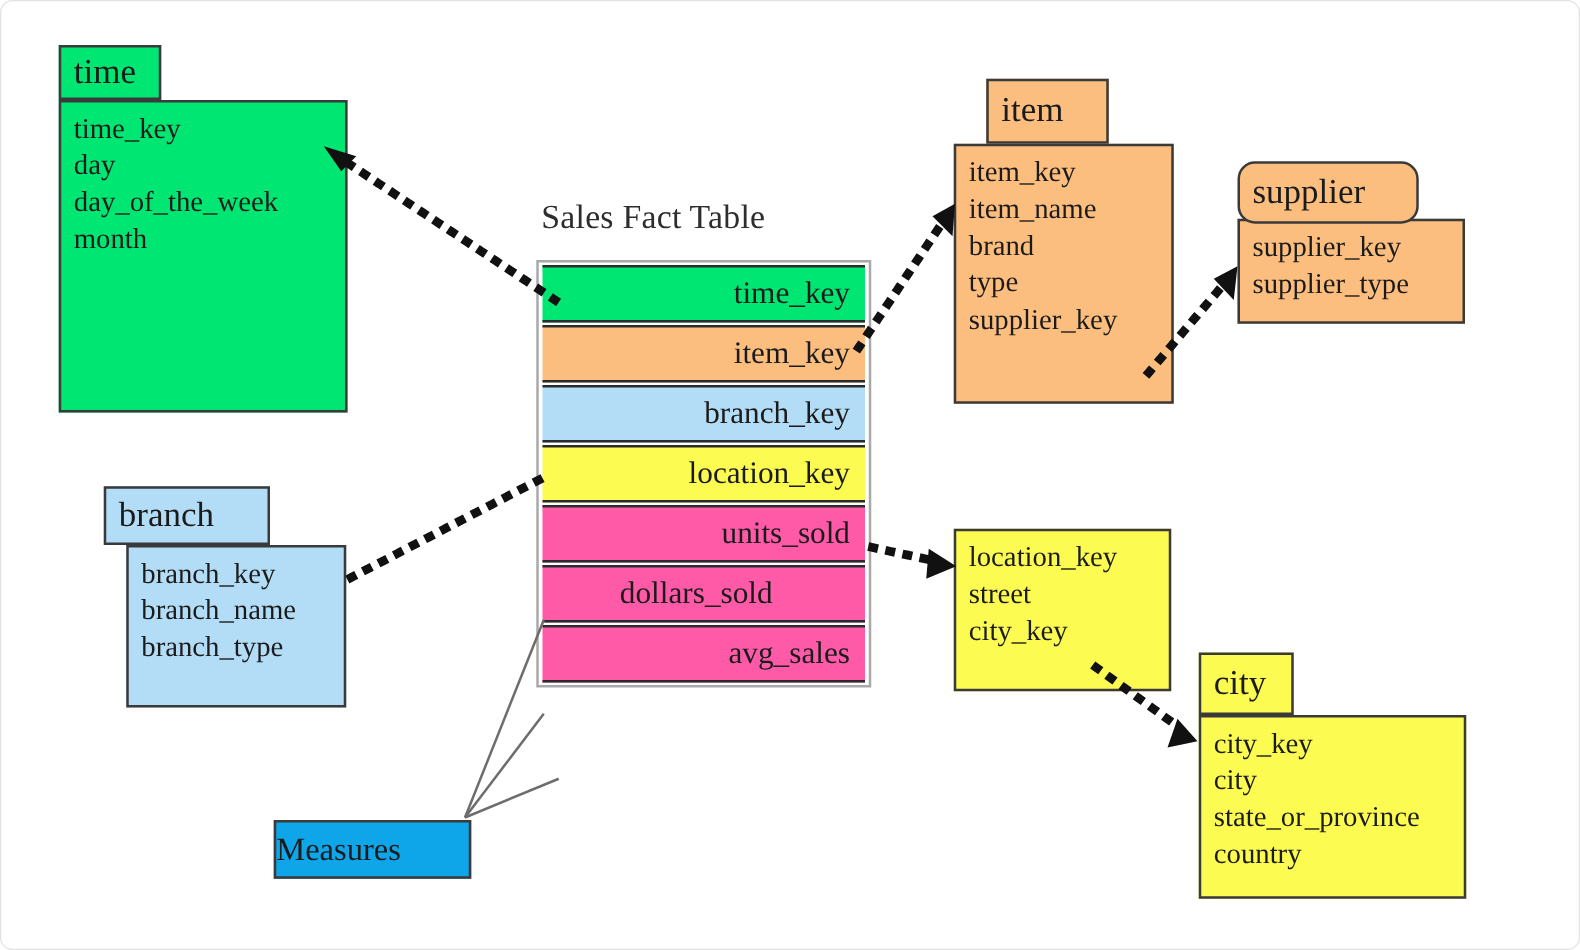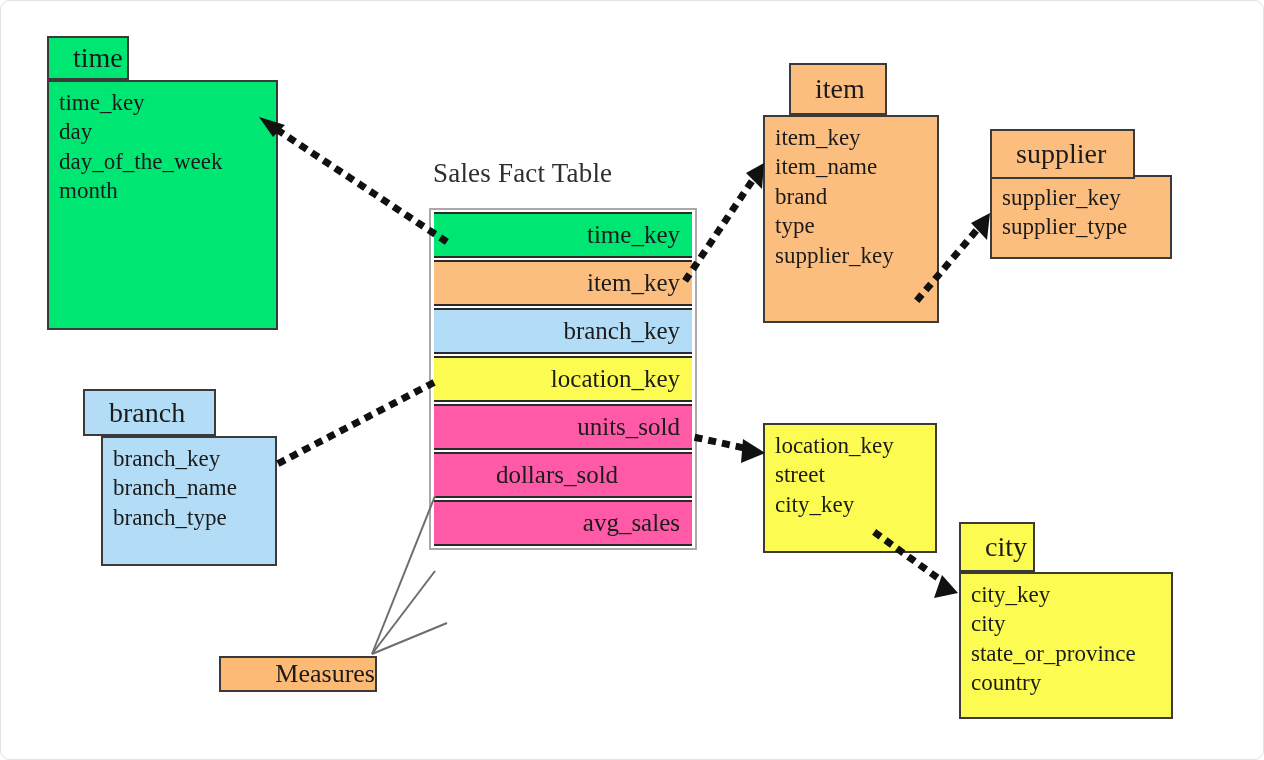--- a/index.html
+++ b/index.html
@@ -19,21 +19,21 @@
     font-family: "Liberation Serif", "DejaVu Serif", serif;
   }
 
   
   .dim-header {
     position: absolute;
     box-sizing: border-box;
     border: 2px solid #3a3a3a;
     display: flex;
     align-items: center;
-    padding-left: 24px;
+    padding-left: 10px;
     font-size: 28px;
     color: #1b1b1b;
     line-height: 1;
     z-index: 3;
   }
   .dim-body {
     position: absolute;
     box-sizing: border-box;
     border: 2px solid #3a3a3a;
     padding: 6px 10px 6px 10px;
@@ -81,27 +81,27 @@
     color: #1b1b1b;
   }
   .fact-row:last-child { margin-bottom: 0; }
 
   
   #measures-box {
     position: absolute;
     left: 218px;
     top: 655px;
     width: 158px;
-    height: 36px;
+    height: 47px;
     box-sizing: border-box;
     border: 2px solid #3a3a3a;
-    background: #fdba74;
+    background: #0ea5e9;
     display: flex;
     align-items: center;
-    justify-content: flex-end;
+    justify-content: flex-start;
     font-size: 26px;
     color: #1b1b1b;
     z-index: 3;
   }
 
   
   #links {
     position: absolute;
     left: 0;
     top: 0;
@@ -152,21 +152,21 @@
     <span>item</span>
   </div>
   <div class="dim-body" style="left:762px; top:114px; width:176px; height:208px; background:#fcbe7f;">
     <div class="field">item_key</div>
     <div class="field">item_name</div>
     <div class="field">brand</div>
     <div class="field">type</div>
     <div class="field">supplier_key</div>
   </div>
 
-  <div class="dim-header" style="left:989px; top:128px; width:145px; height:50px; background:#fcbe7f;">
+  <div class="dim-header" style="left:989px; top:128px; width:145px; height:50px; background:#fcbe7f;border-radius:14px;">
     <span>supplier</span>
   </div>
   <div class="dim-body" style="left:989px; top:174px; width:182px; height:84px; background:#fcbe7f;">
     <div class="field">supplier_key</div>
     <div class="field">supplier_type</div>
   </div>
 
   <div class="dim-body" style="left:762px; top:422px; width:174px; height:130px; background:#fbfb52;">
     <div class="field">location_key</div>
     <div class="field">street</div>

